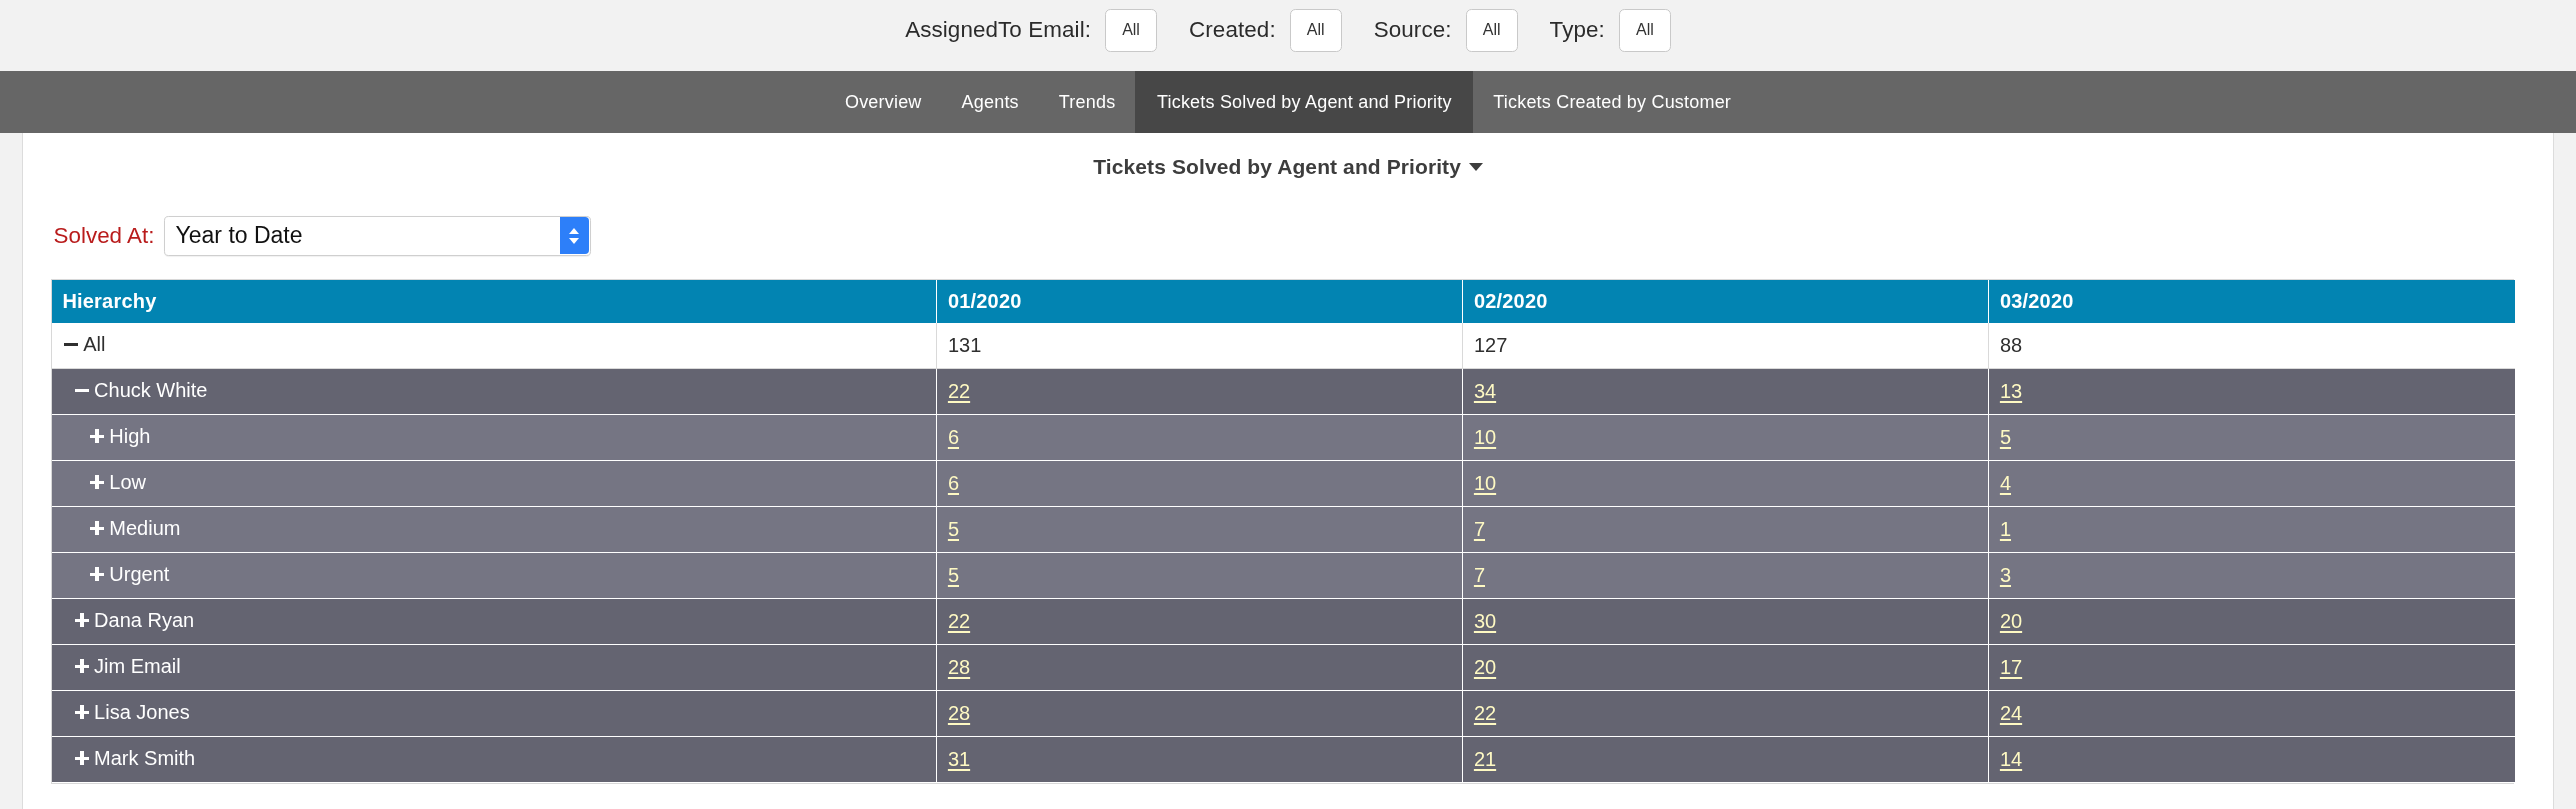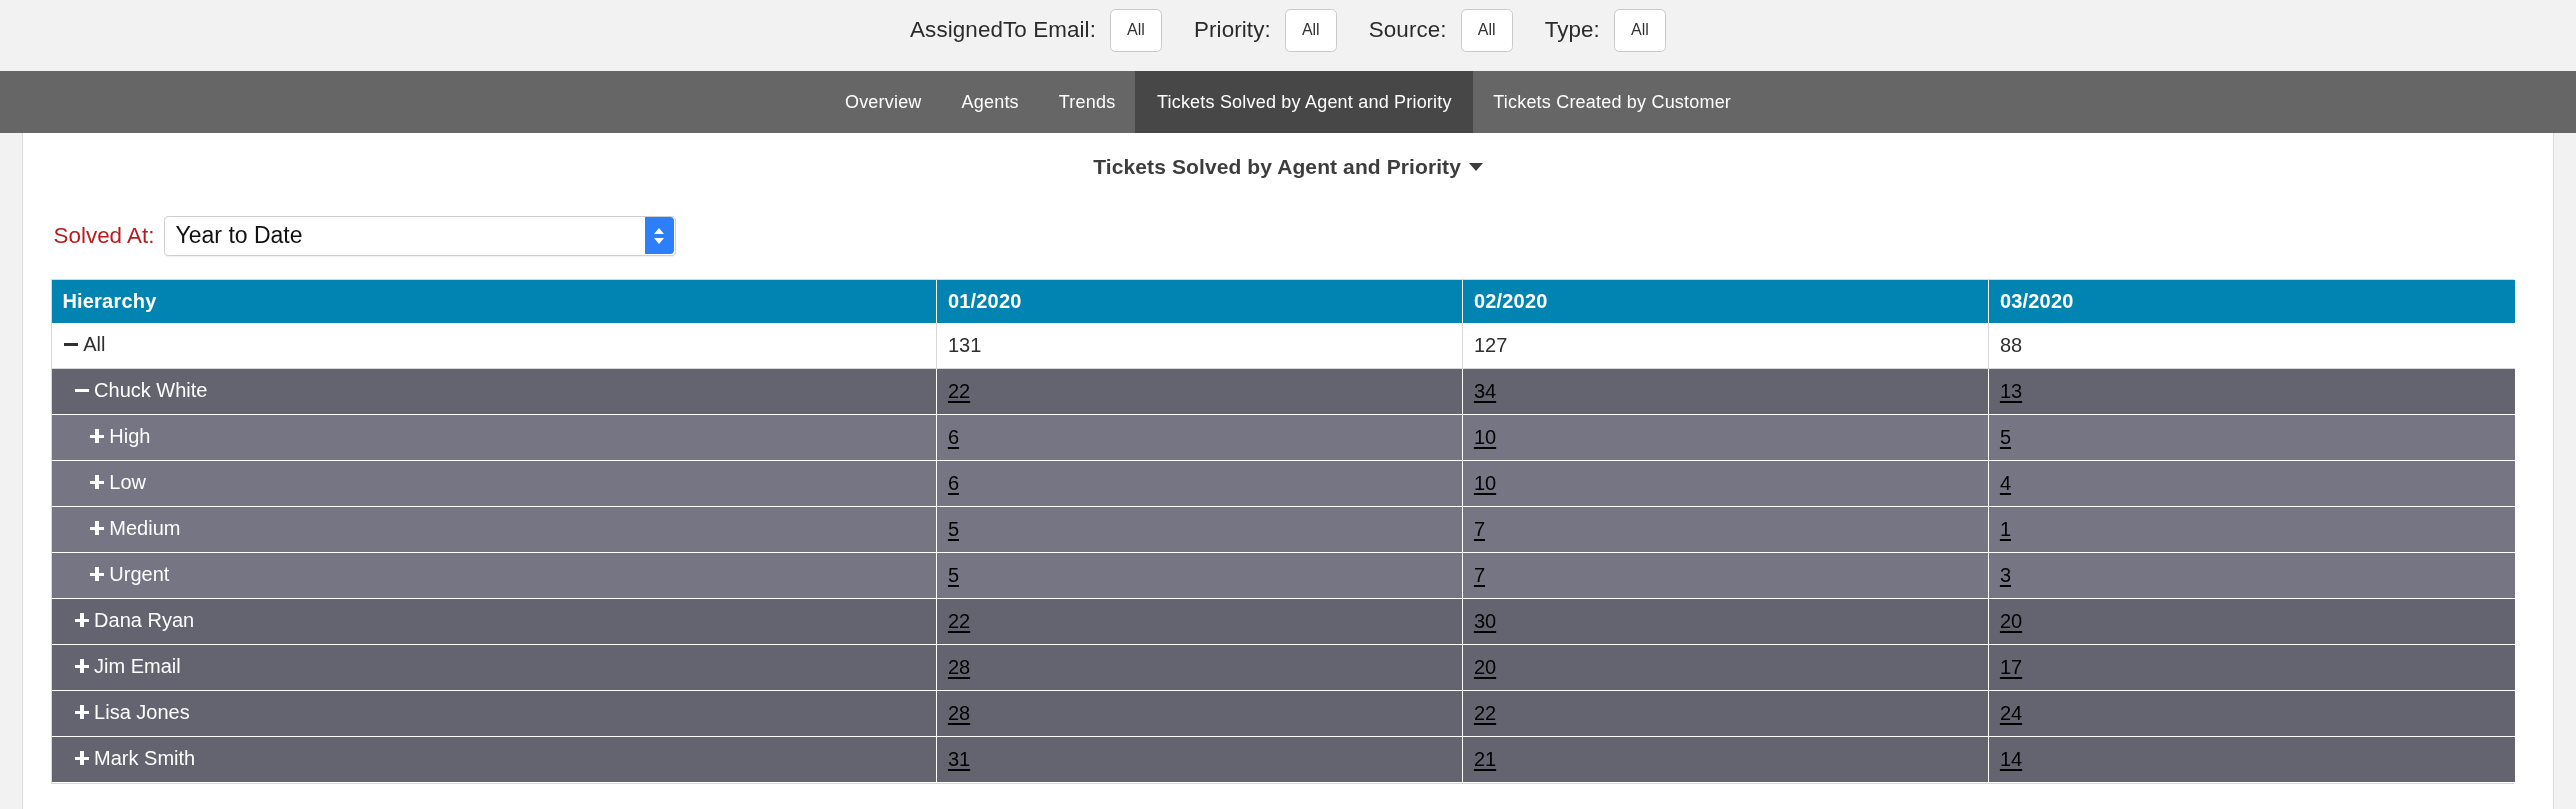--- a/index.html
+++ b/index.html
@@ -118,21 +118,21 @@
     margin-top: 37px;
     padding-left: 31px;
   }
   .solvedat-label {
     font-size: 22.4px;
     color: #b91c1c;
     margin-right: 9.3px;
   }
   .select-shell {
     position: relative;
-    width: 512px;
+    width: 427px;
     height: 40px;
     background: #ffffff;
     border: 0.8px solid #cfcfcf;
     border-radius: 4.6px;
     box-shadow: 0 0.8px 0.8px rgba(0,0,0,0.06);
     display: flex;
     align-items: center;
     box-sizing: border-box;
   }
   .select-value {
@@ -198,21 +198,21 @@
     vertical-align: middle;
   }
   table.pivot td:last-child { border-right: none; margin-top: 28px; }
 
   
   tr.lvl-all   td { background: #ffffff; color: #2f2f2f; border-right-color: #d9d9d9; border-bottom-color: #d9d9d9; }
   tr.lvl-agent td { background: #646471; color: #ffffff; }
   tr.lvl-prio  td { background: #757583; color: #ffffff; }
 
   .cell-link {
-    color: #000000;
+    color: #fef9c3;
     text-decoration: underline;
     text-underline-offset: 3.1px;
   }
 
   .node { display: inline-flex; align-items: center; white-space: nowrap; }
   .ind-1 { padding-left: 0px; }
   .ind-2 { padding-left: 10.8px; }
   .ind-3 { padding-left: 26px; }
 
   .toggle-icon {
@@ -244,21 +244,21 @@
 </style>
 </head>
 <body>
 
 <div class="filter-bar" id="filter-bar">
     <div class="filter-group">
       <span class="filter-label">AssignedTo Email:</span>
       <div class="filter-box">All</div>
     </div>
     <div class="filter-group">
-      <span class="filter-label">Priority:</span>
+      <span class="filter-label">Created:</span>
       <div class="filter-box">All</div>
     </div>
     <div class="filter-group">
       <span class="filter-label">Source:</span>
       <div class="filter-box">All</div>
     </div>
     <div class="filter-group">
       <span class="filter-label">Type:</span>
       <div class="filter-box">All</div>
     </div>

